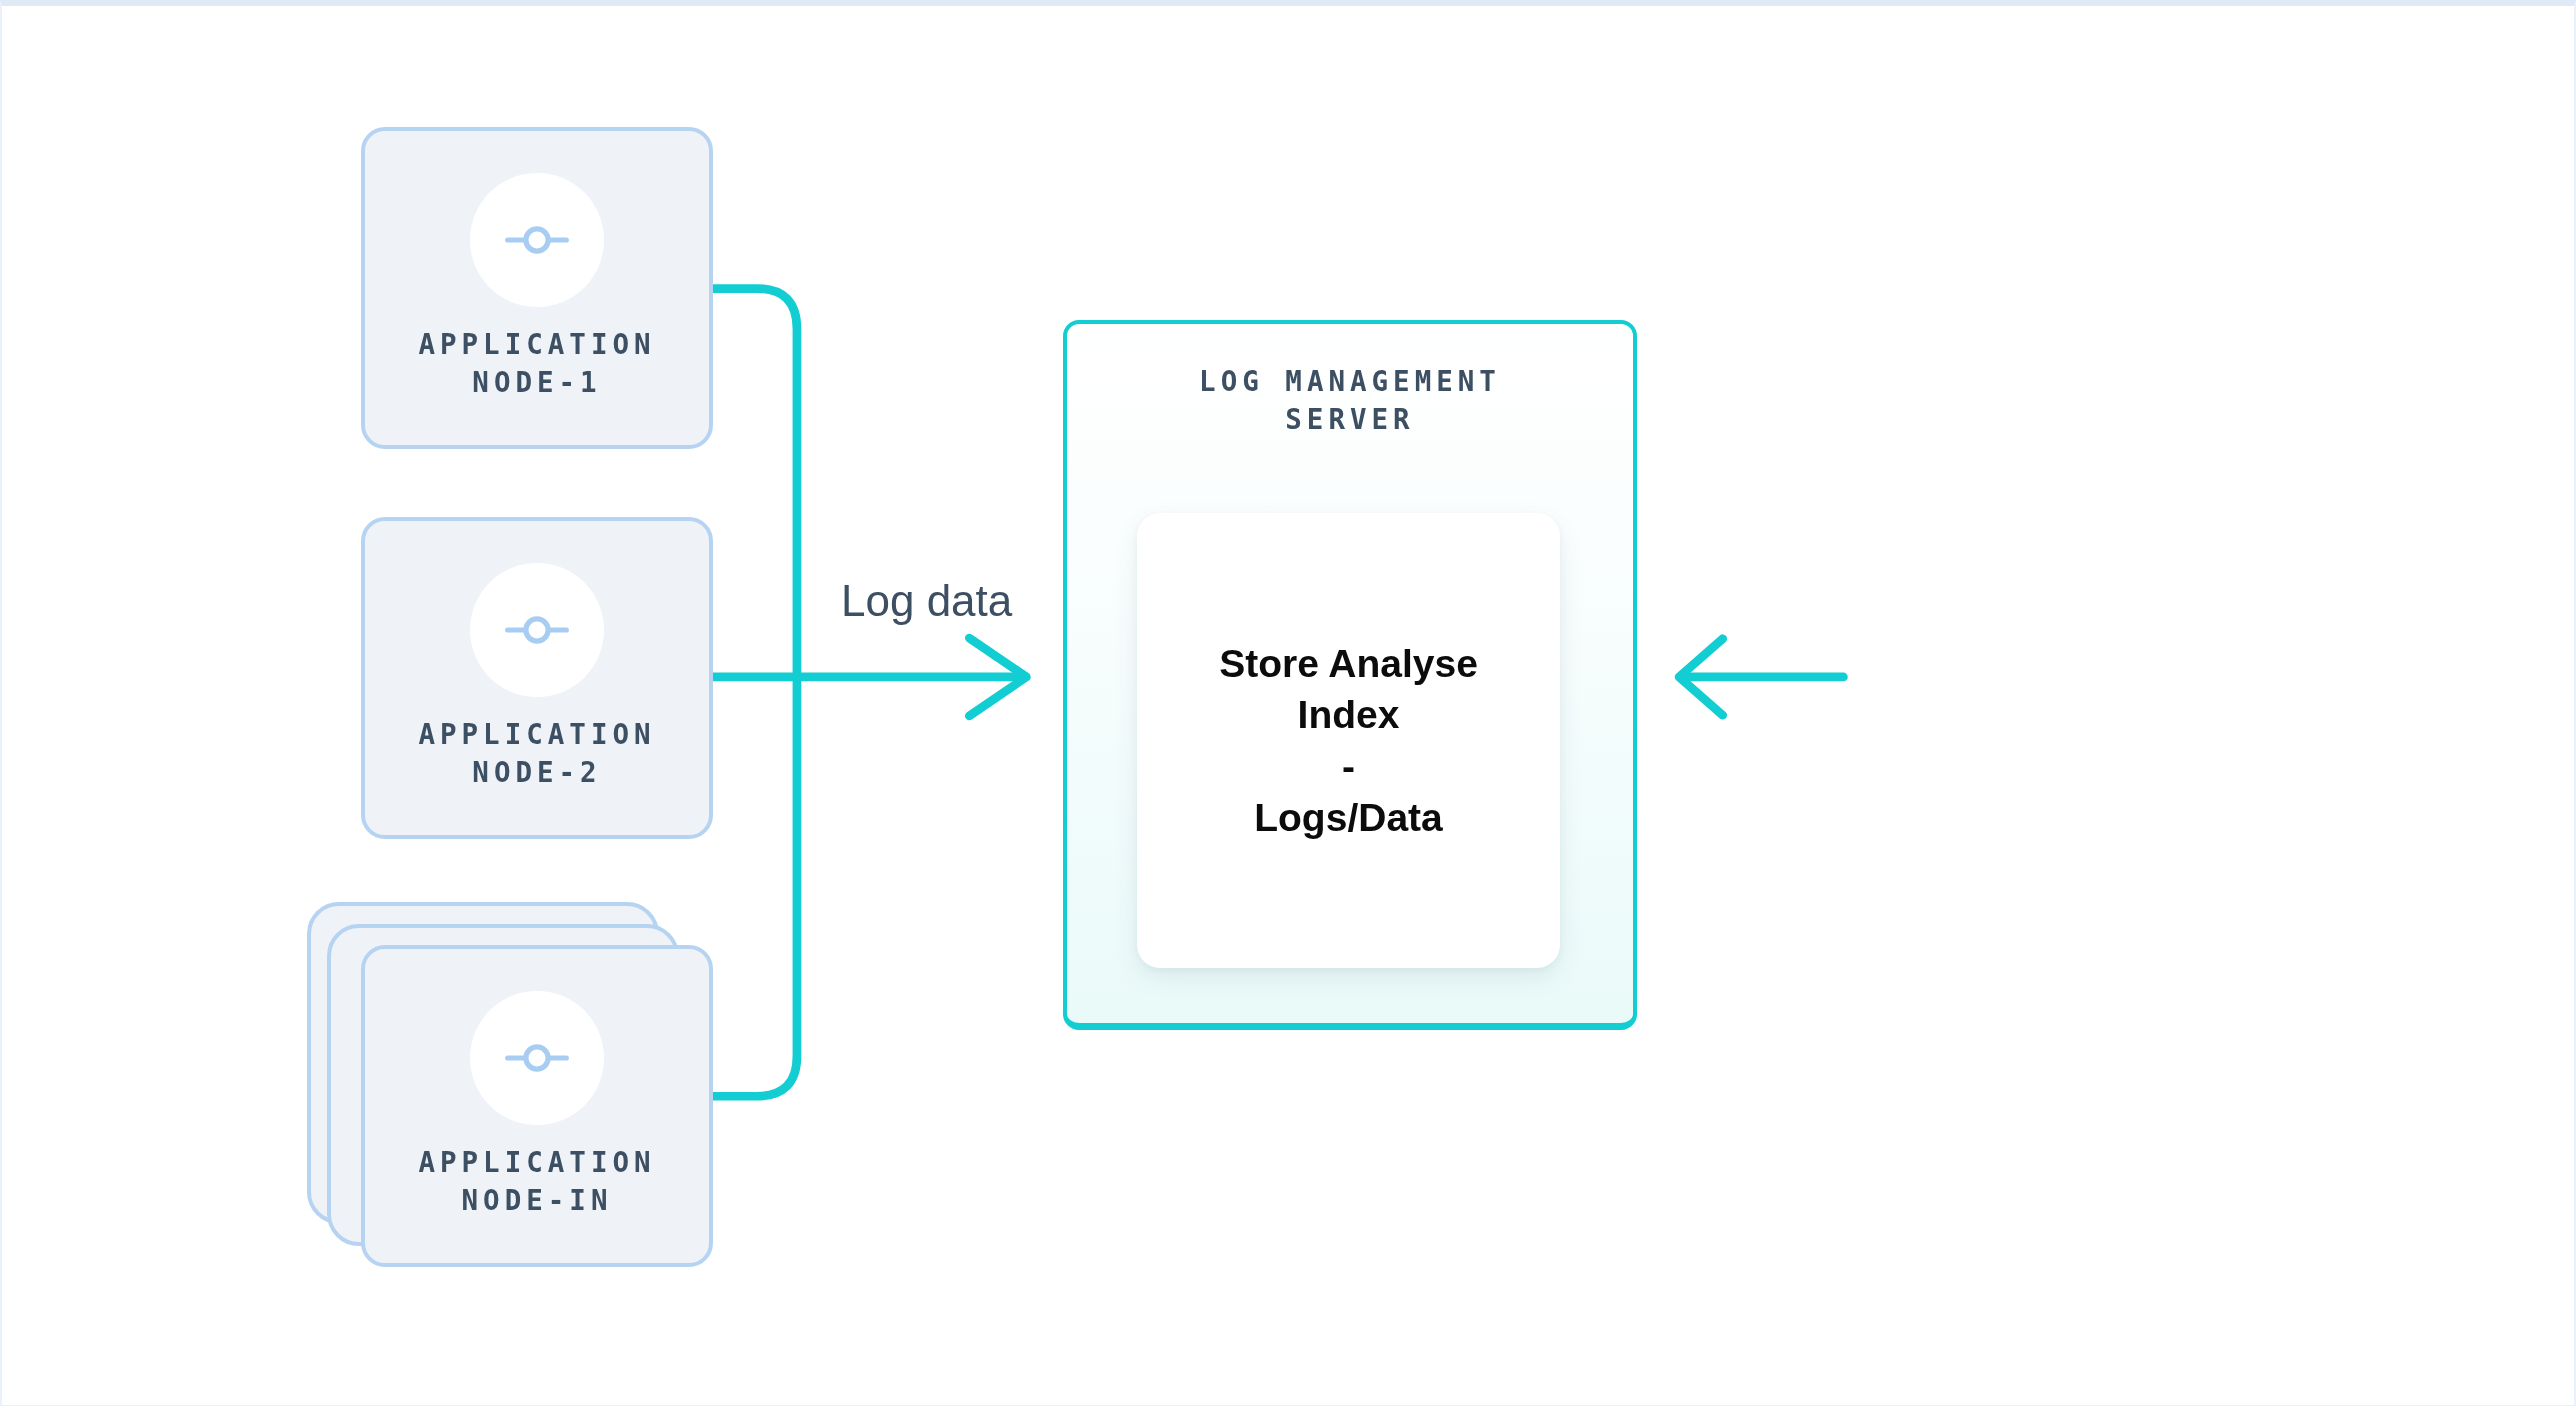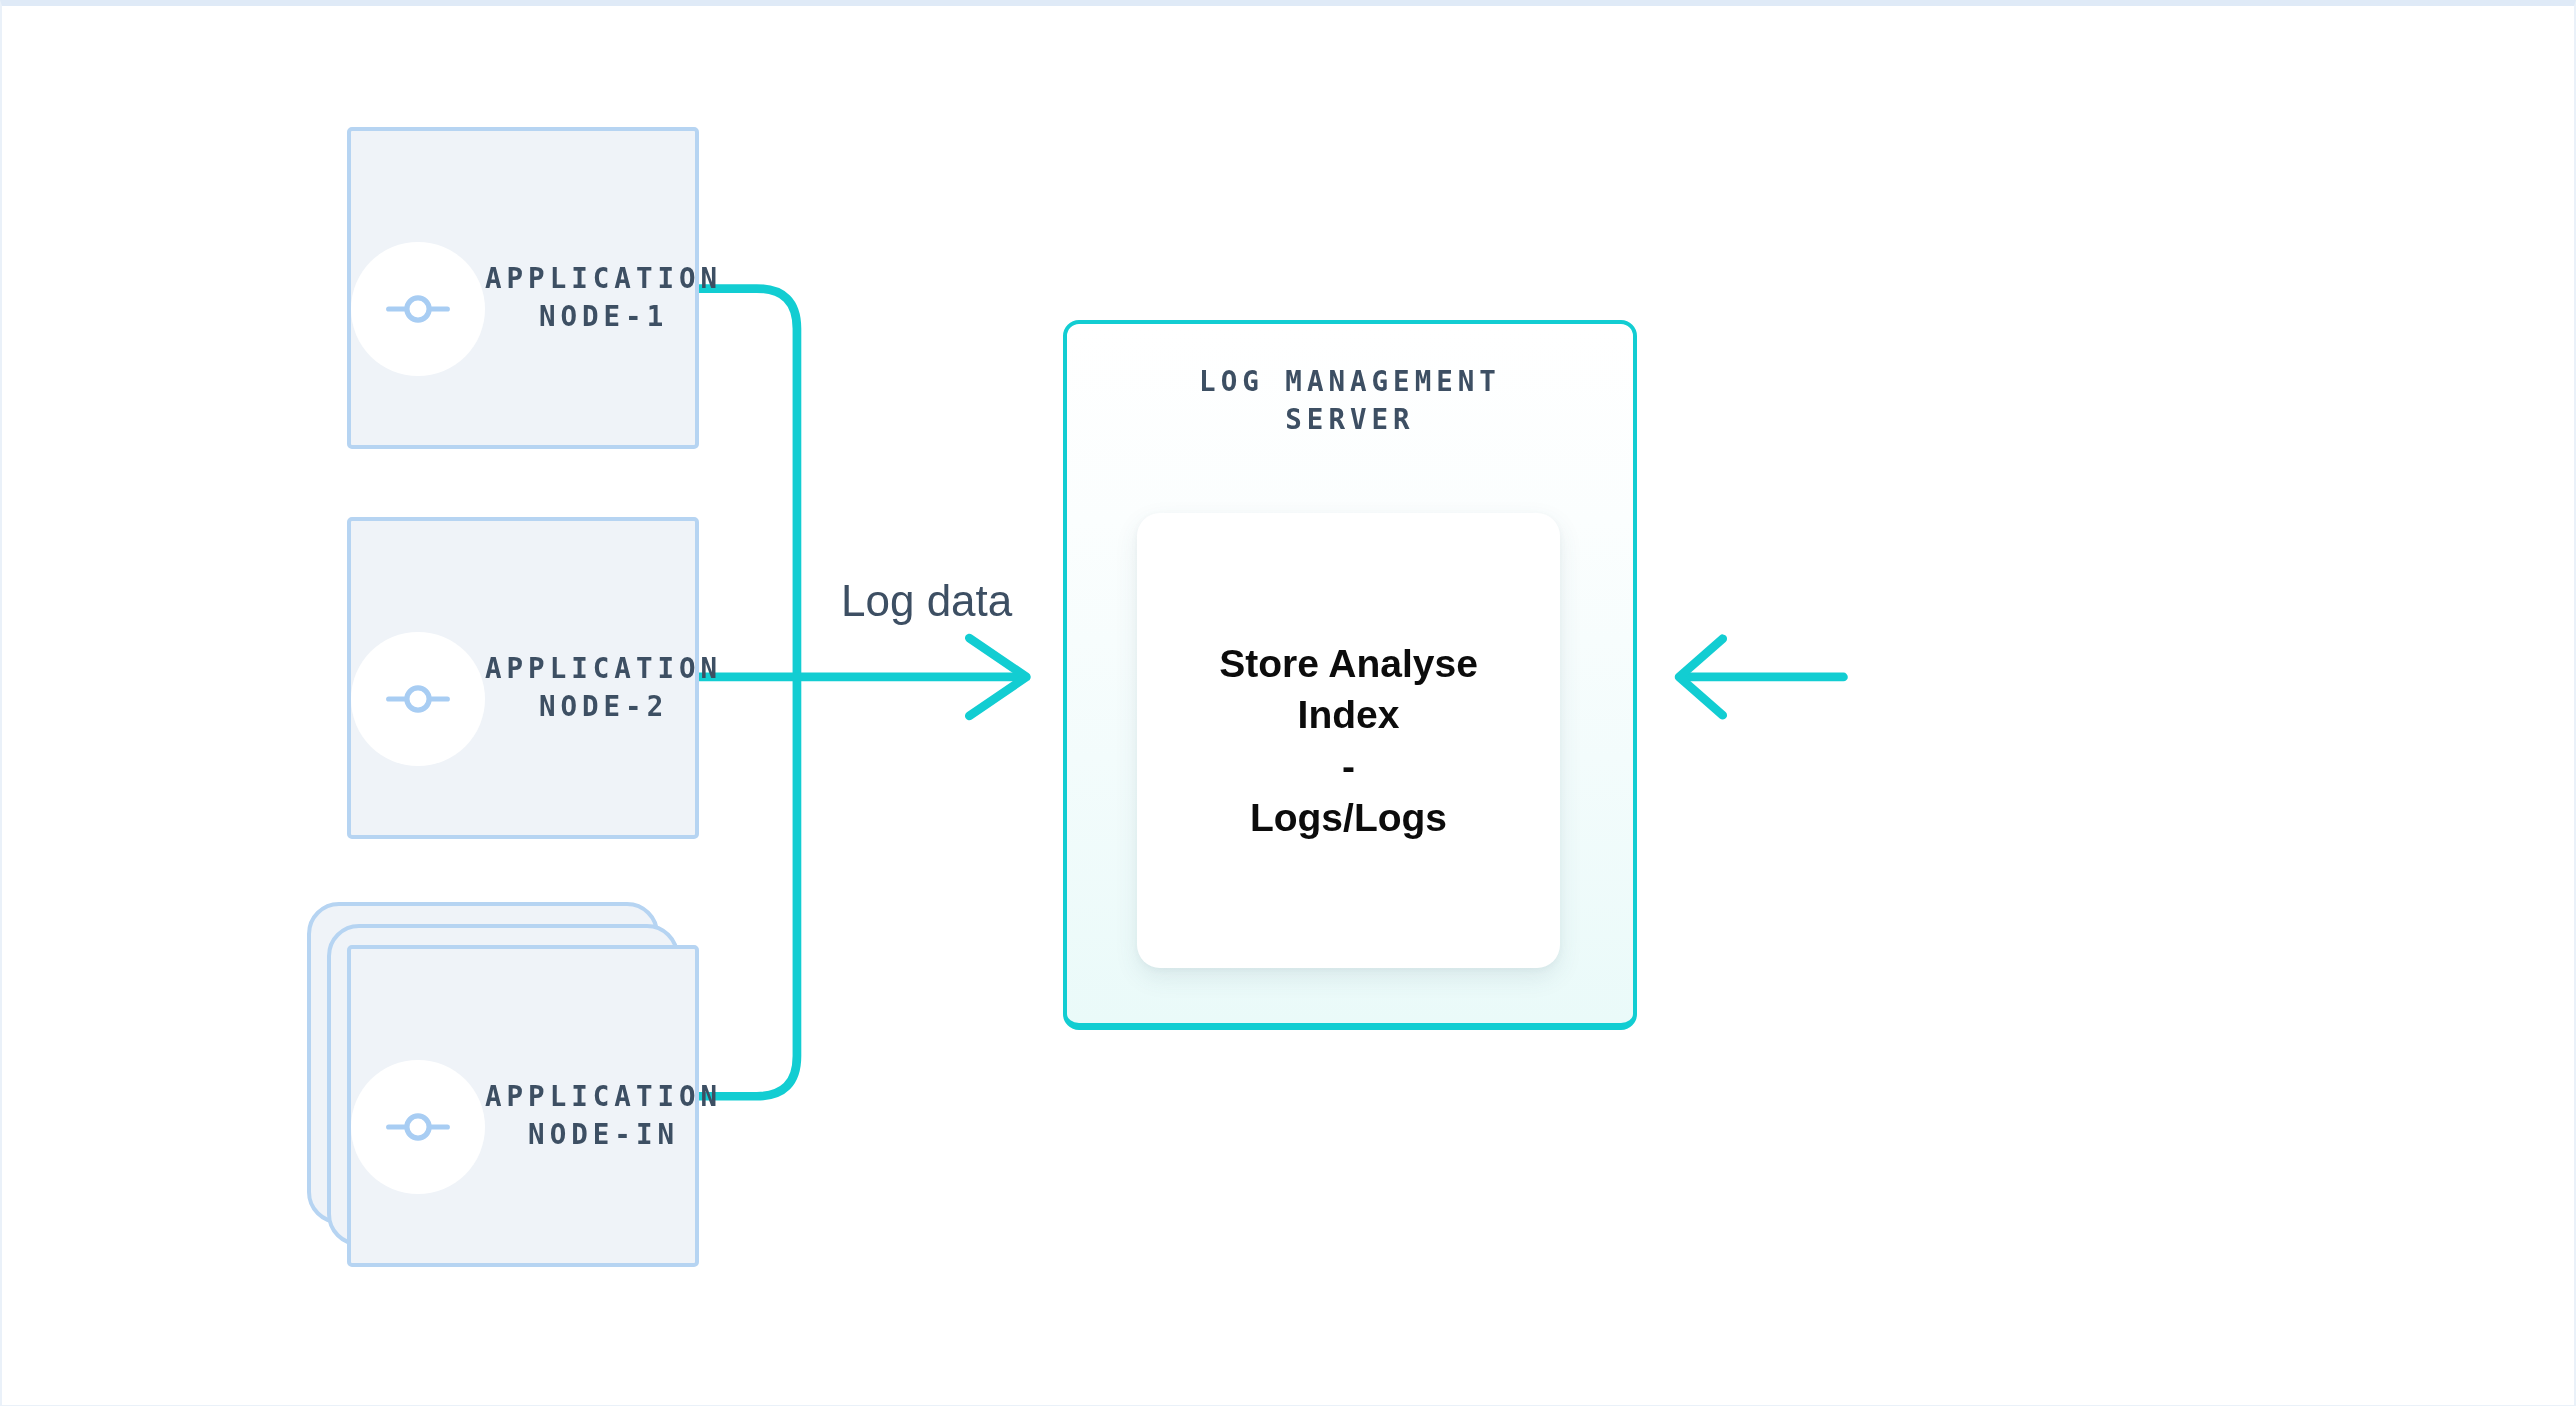--- a/index.html
+++ b/index.html
@@ -23,25 +23,26 @@
     border: 2px solid #eaf1f9;
     border-top: 6.7px solid #dfeaf7;
   }
 
   
   .node-card {
     position: absolute;
     box-sizing: border-box;
     background: #eff3f8;
     border: 4.7px solid #b6d4f2;
-    border-radius: 5px;
-    display: flex;
-    flex-direction: row;
+    border-radius: 24px;
+    display: flex;
+    flex-direction: column;
     align-items: center;
     justify-content: flex-start;
+    margin-left: 14px;
   }
 
   .node-stack-layer {
     position: absolute;
     box-sizing: border-box;
     background: #eff3f8;
     border: 4.7px solid #b6d4f2;
     border-radius: 32px;
   }
 
@@ -214,19 +215,19 @@
 
   <div id="edge-label-log-data" style="left:839px; top:570px;">Log data</div>
 
   <div id="server-box" style="left:1061px; top:314px; width:574px; height:710px;">
     <div id="server-title">LOG MANAGEMENT
 SERVER</div>
     <div id="server-inner-card">
       <div id="server-inner-text">Store Analyse
 Index
 -
-Logs/Logs</div>
+Logs/Data</div>
     </div>
   </div>
 
 
 </div>
 
 
 </body></html>

